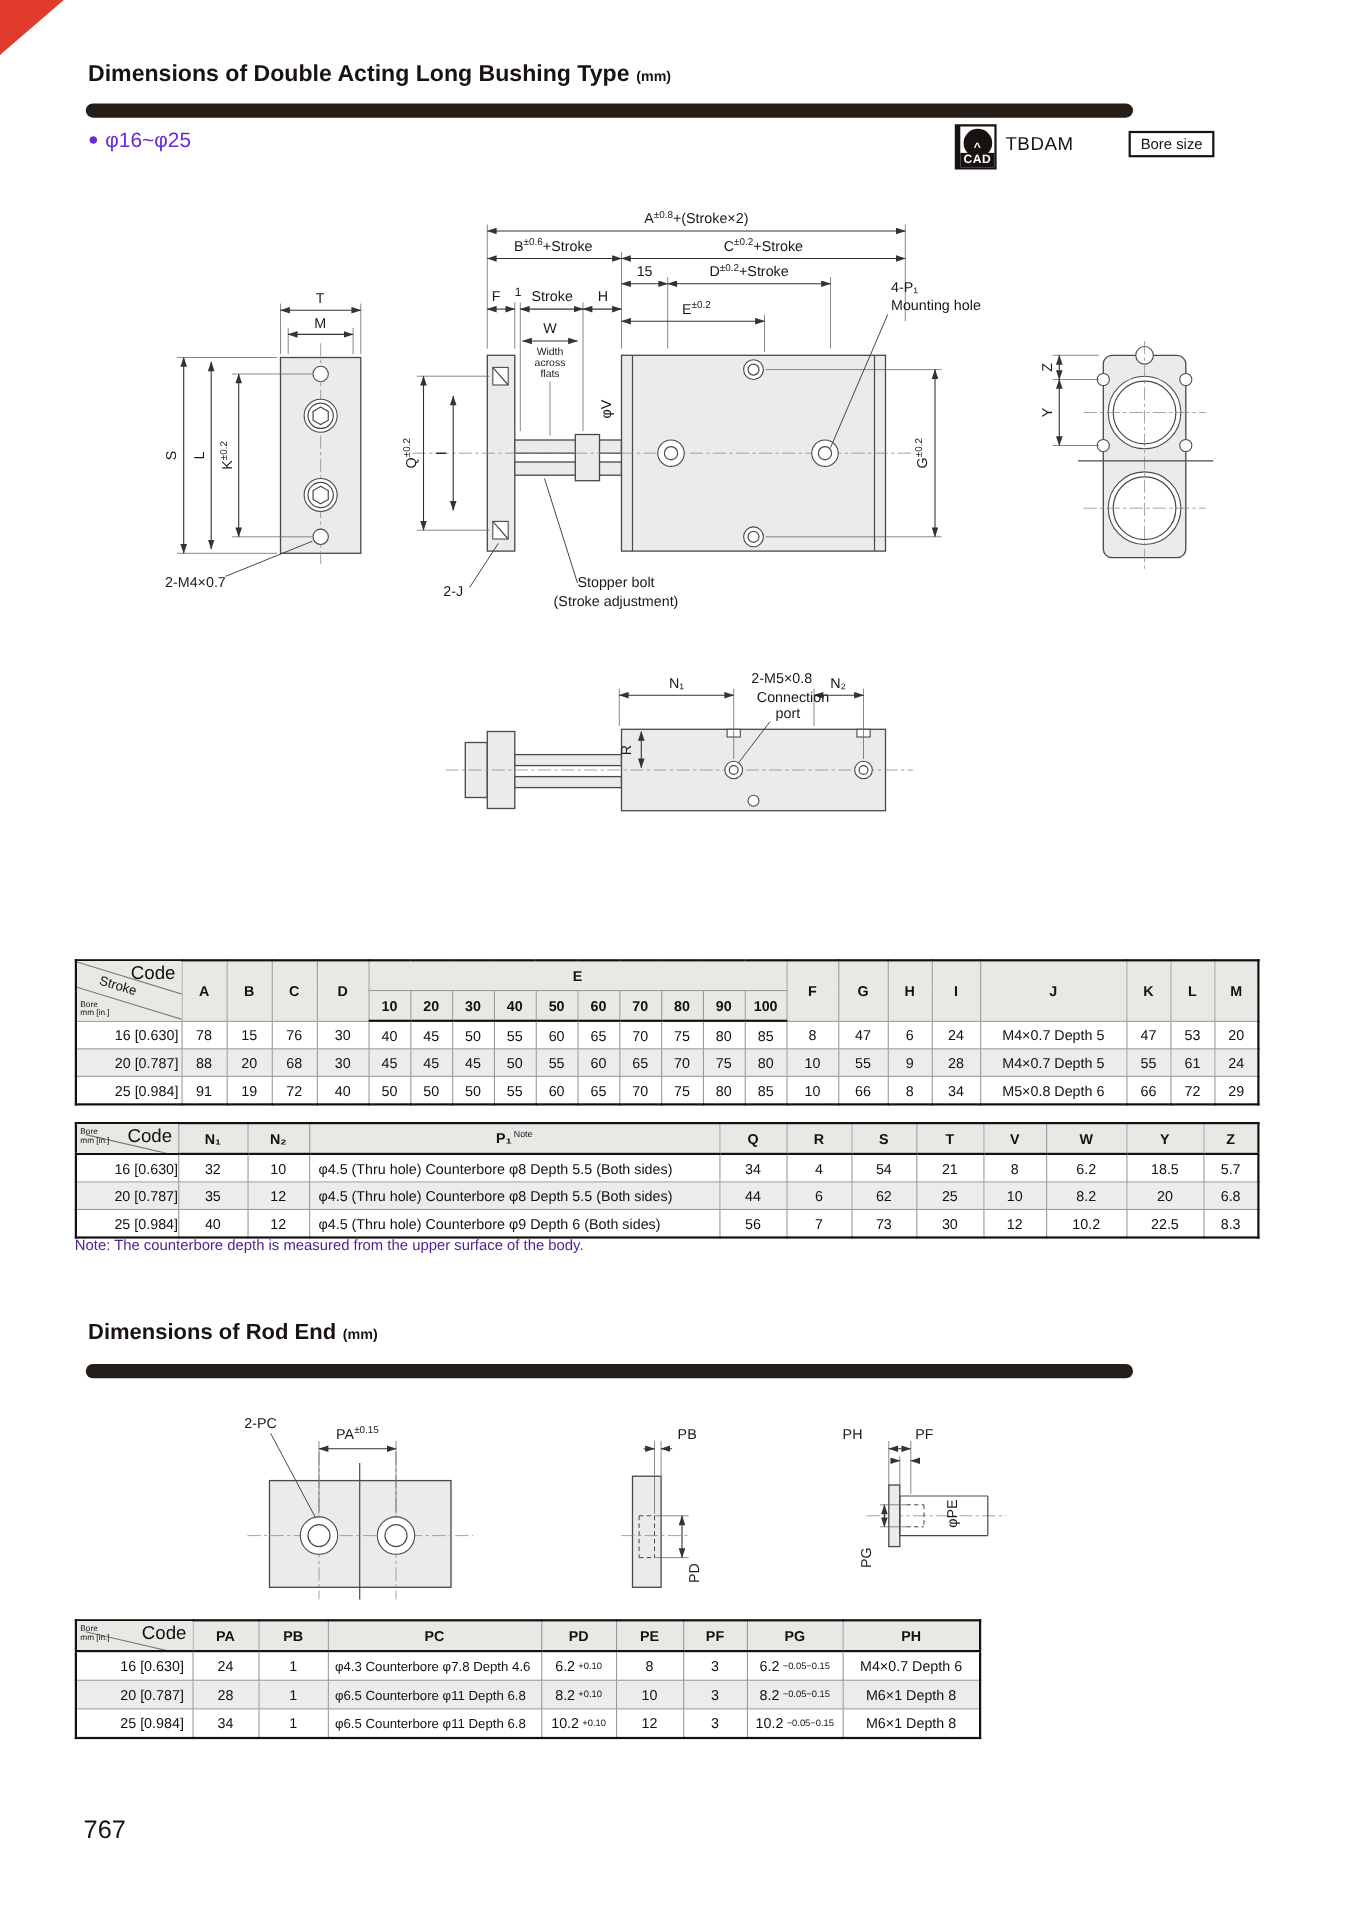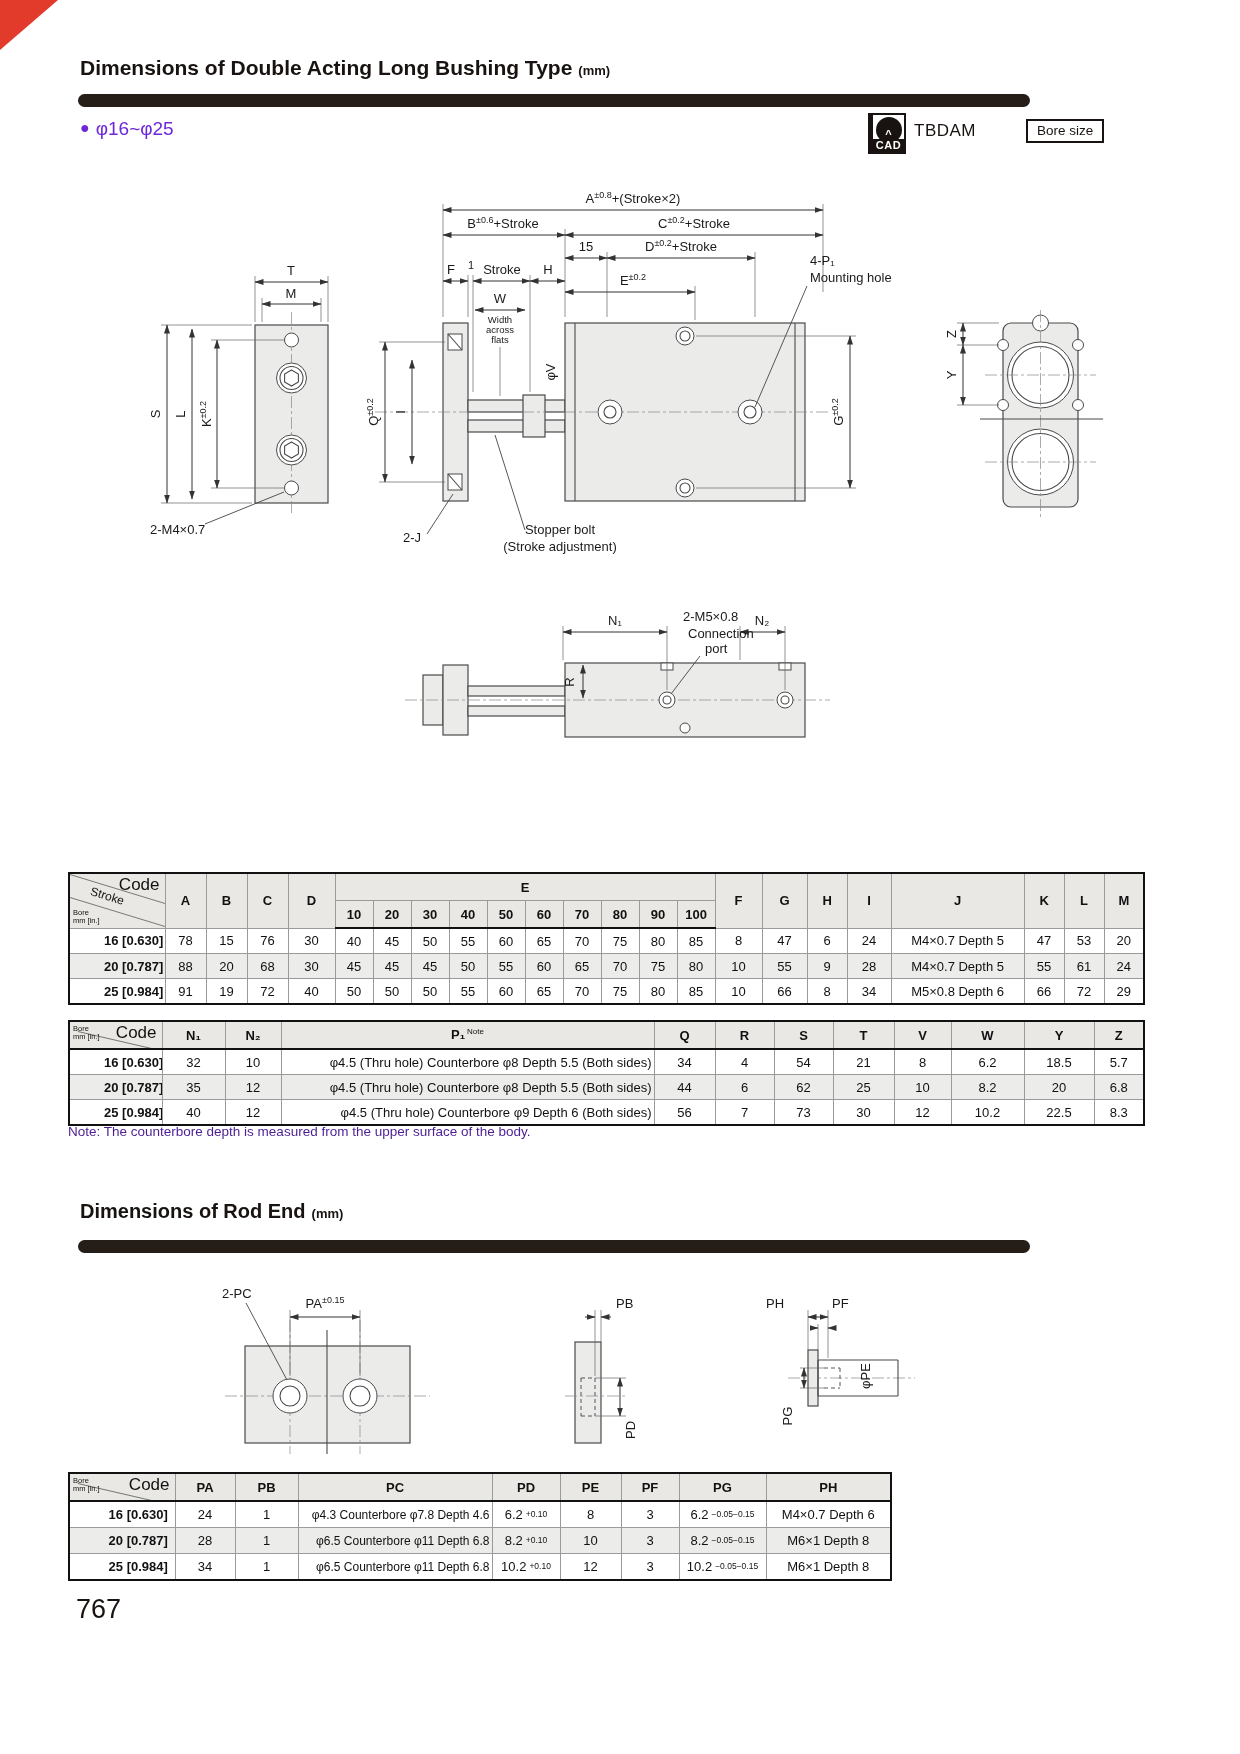--- a/index.html
+++ b/index.html
@@ -41,44 +41,44 @@
   .dash{stroke:#444;stroke-width:0.9;fill:none;stroke-dasharray:4 3;}
   .ldr{stroke:#444;stroke-width:0.9;fill:none;}
   
   table.dt{position:absolute;border-collapse:collapse;table-layout:fixed;background:#fff;
        font-size:13px;color:#111;border:2px solid #111;}
   table.dt th,table.dt td{border:1px solid #9a9a9a;text-align:center;padding:0 2px;
        overflow:hidden;white-space:nowrap;}
   table.dt thead th{background:#e9e8e5;font-weight:bold;height:26px;font-size:13px;}
   table.dt thead tr:last-child th{border-bottom:2px solid #111;}
   table.dt tbody th,table.dt tbody td{height:24px;}
-  table.dt tbody th.rowhead{font-weight:bold;padding-left:34px;}
+  table.dt tbody th.rowhead{font-weight:normal;padding-left:34px;}
   table.dt tbody tr.shade th,table.dt tbody tr.shade td{background:#ececeb;}
-  table.dt td.tleft{text-align:right;padding-left:8px;margin-left:44px;}
+  table.dt td.tleft{text-align:left;padding-left:8px;margin-left:44px;}
   #t3 tbody th,#t3 tbody td{height:25px;}
   #t3 td.tleft{font-size:12px;padding-left:6px;}
   .tol{display:inline-flex;align-items:center;gap:3px;justify-content:center;}
   .tol .v{font-size:13px;}
   .tol .st{display:inline-flex;flex-direction:row;font-size:8.5px;line-height:1.15;text-align:left;}
   sup.notesup{font-size:8px;font-weight:normal;vertical-align:super;margin-left:2px;}
   
   th.corner{position:relative;padding:0;}
   th.corner .c-code{position:absolute;top:1px;right:5px;font-size:17px;font-weight:normal;}
   th.corner .c-stroke{position:absolute;top:15px;left:20px;font-size:12px;font-weight:normal;
        transform:rotate(17deg);}
   th.corner .c-bore{position:absolute;font-size:7.5px;font-weight:normal;line-height:1.1;text-align:left;}
   th.corner1 .c-bore{left:3px;bottom:2px;}
   th.corner2 .c-bore{left:3px;top:3px;}
   th.corner1:before,th.corner1:after{content:"";position:absolute;height:1px;width:104px;
        background:#777;transform-origin:left top;transform:rotate(17deg);left:0;}
   th.corner1:before{top:0;} th.corner1:after{top:23px;}
   th.corner2:before{content:"";position:absolute;height:1px;width:100px;background:#777;
        transform-origin:left top;transform:rotate(13deg);left:8px;top:9px;}
   .note{position:absolute;left:68px;top:1124px;font-size:13.5px;color:#4c1d95;text-align:center;}
-  .pagenum{position:absolute;left:76px;top:1594px;font-size:27px;color:#181310;}
+  .pagenum{position:absolute;left:76px;top:1650px;font-size:23px;color:#181310;}
 </style>
 </head>
 <body>
 
 <div class="page">
   <div class="red-tri"></div>
 
   <svg width="0" height="0" style="position:absolute">
     <defs>
       <marker id="ae" markerWidth="10" markerHeight="8" refX="8.5" refY="3" orient="auto" markerUnits="userSpaceOnUse">

